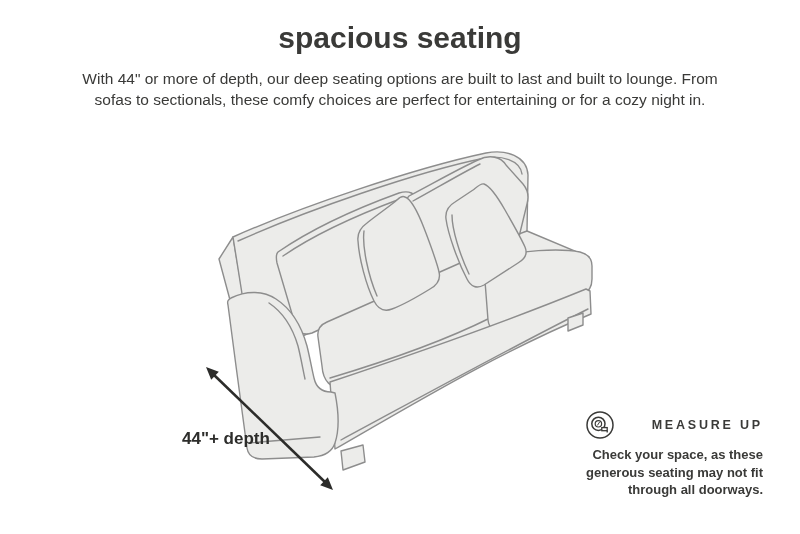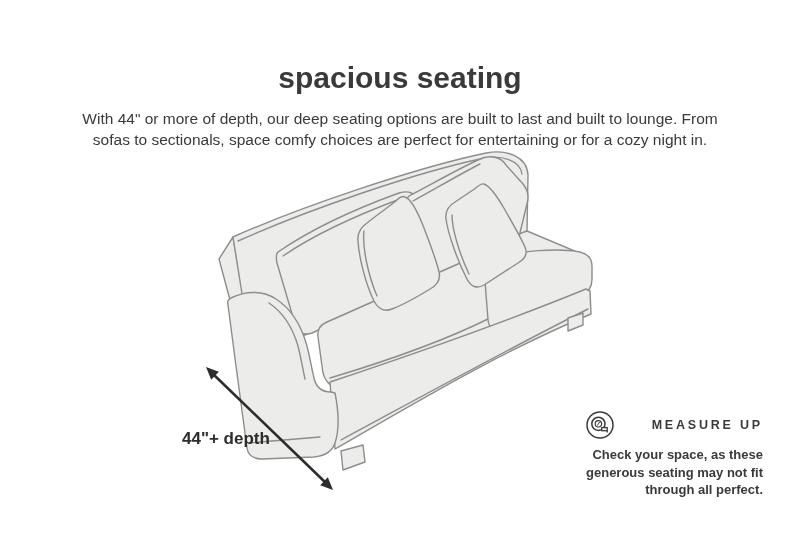--- a/index.html
+++ b/index.html
@@ -11,21 +11,21 @@
     position: relative;
     width: 800px;
     height: 534px;
     background: #ffffff;
     overflow: hidden;
     font-family: "Liberation Sans", sans-serif;
     color: #3a3a38;
   }
   .title {
     margin: 0;
-    padding-top: 62px;
+    padding-top: 22px;
     text-align: center;
     font-size: 30px;
     line-height: 32px;
     font-weight: 700;
     color: #3a3a38;
   }
   .intro {
     margin: 14px auto 0 auto;
     width: 700px;
     text-align: center;
@@ -82,21 +82,21 @@
 </style>
 </head>
 <body>
 
 <div class="stage">
 
   <h1 class="title">spacious seating</h1>
 
   <p class="intro">
     <span>With 44" or more of depth, our deep seating options are built to last and built to lounge. From</span>
-    <span>sofas to sectionals, space comfy choices are perfect for entertaining or for a cozy night in.</span>
+    <span>sofas to sectionals, these comfy choices are perfect for entertaining or for a cozy night in.</span>
   </p>
 
   <svg class="sofa-svg" viewBox="0 0 800 534" aria-hidden="true">
     <g stroke="#8d8d8d" stroke-width="1.4" fill="#ececea" stroke-linejoin="round" stroke-linecap="round">
 
       <path d="M219,259 L233,237 L243,295 L230,300 Z"></path>
 
       <path d="M233,237 C300,207 415,168 486,153 C506,149 527,156 528,175 L527,231 L468,262 L298,338 L243,300 Z"></path>
       <path fill="none" d="M238,241 C305,211 416,172 485,158 C501,155 520,160 522,174"></path>
 
@@ -146,17 +146,17 @@
         <circle cx="13.4" cy="13.8" r="3.2" fill="none" stroke="#3a3a38" stroke-width="1.2"></circle>
         <line x1="14.6" y1="12" x2="12.4" y2="15.4" stroke="#3a3a38" stroke-width="1"></line>
         <rect x="16.8" y="17.6" width="5.4" height="3.1" fill="#ffffff" stroke="#3a3a38" stroke-width="1.3"></rect>
         <line x1="22.2" y1="20.7" x2="22.2" y2="22.4" stroke="#3a3a38" stroke-width="1.3"></line>
       </svg>
       <div class="measure-heading">MEASURE UP</div>
     </div>
     <div class="measure-note">
       <span>Check your space, as these</span>
       <span>generous seating may not fit</span>
-      <span>through all perfect.</span>
+      <span>through all doorways.</span>
     </div>
   </div>
 
 </div>
 
 </body></html>

